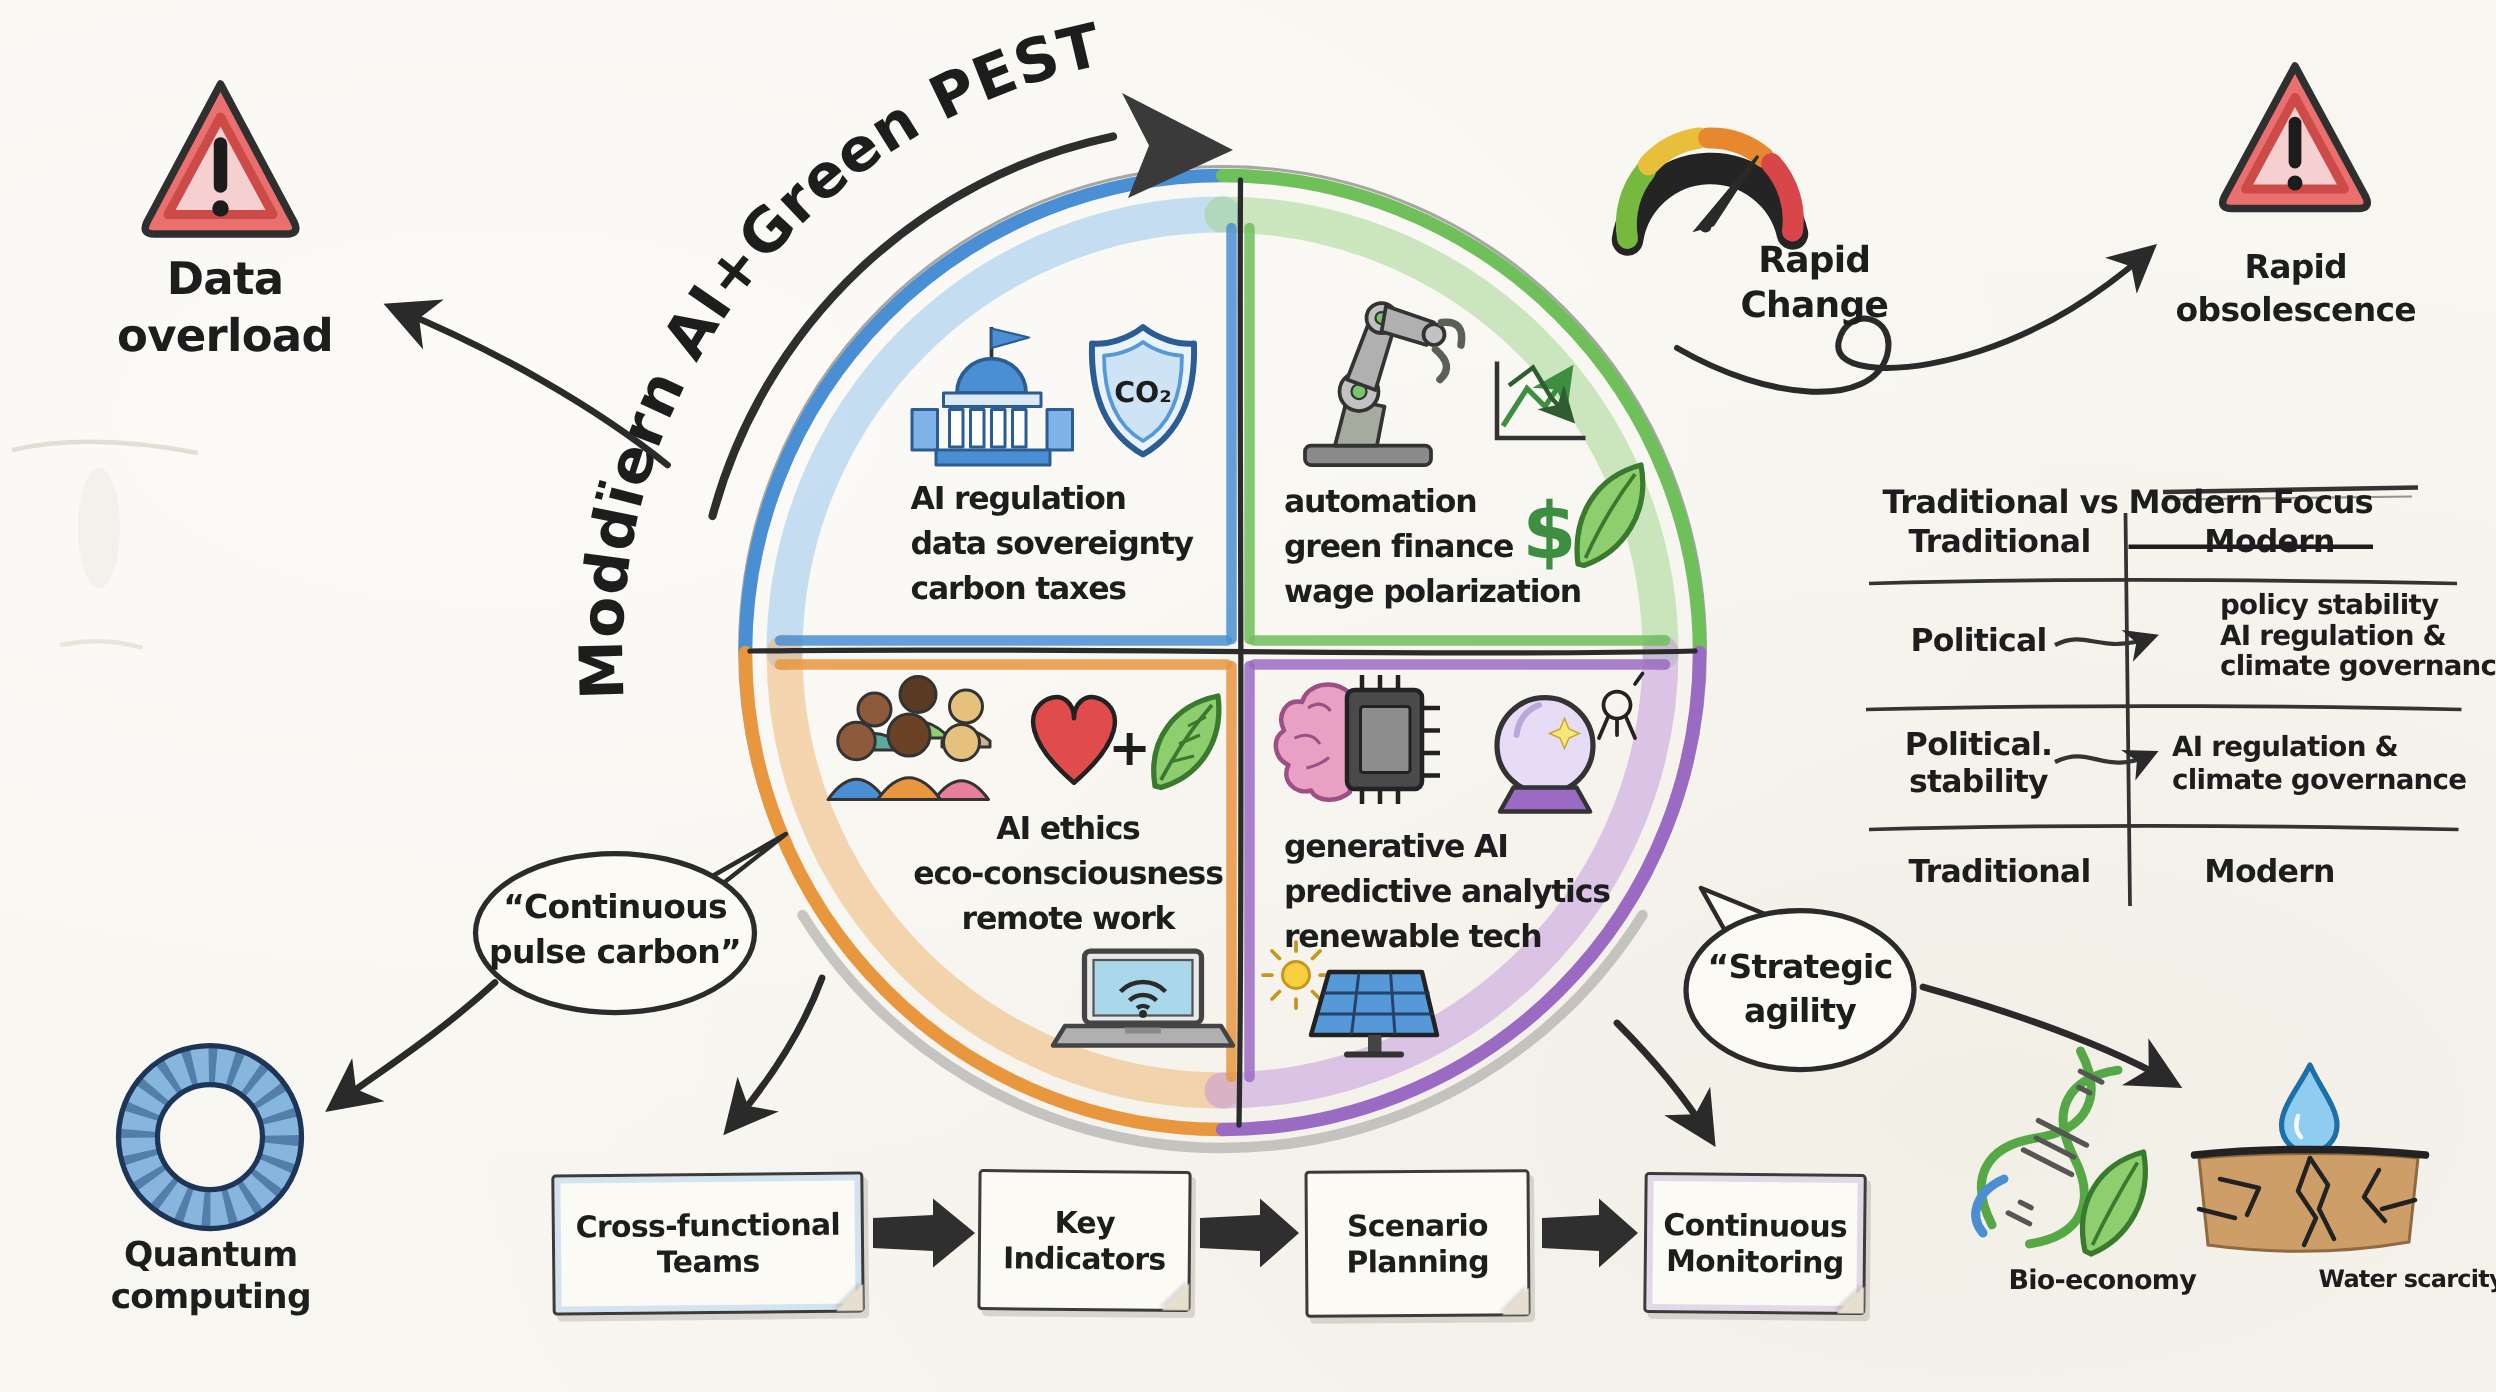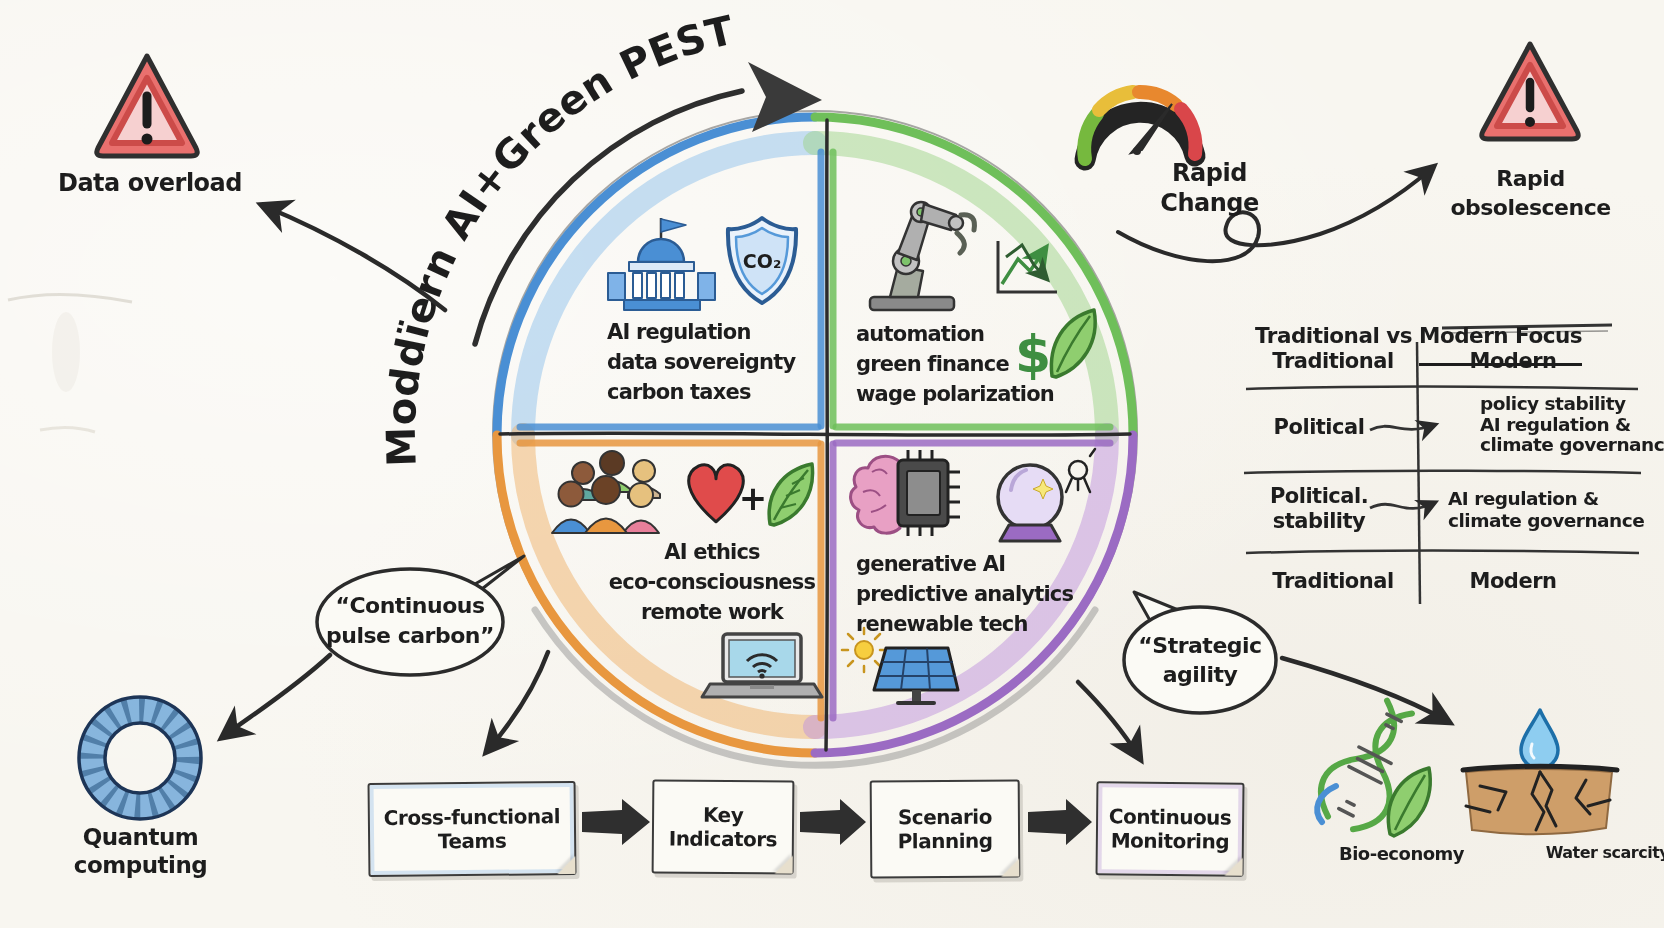--- a/index.html
+++ b/index.html
@@ -284,21 +284,21 @@
     <path d="M 1370 508 C 1395 496 1402 518 1434 503" stroke-width="2.8" marker-end="url(#ah)"></path>
   </g>
 
   <g fill="#2f2f2f">
     <polygon points="582,812 622,810 622,799 650,822 622,845 622,834 582,832"></polygon>
     <polygon points="800,812 840,810 840,799 866,822 840,845 840,834 800,832"></polygon>
     <polygon points="1028,812 1066,810 1066,799 1092,822 1066,845 1066,834 1028,832"></polygon>
   </g>
 </svg>
 
-<div class="lbl" style="left:50px;top:168px;width:200px;font-size:24px;">Data overload</div>
+<div class="lbl" style="left:50px;top:168px;width:200px;font-size:30px;">Data overload</div>
 <div class="lbl" style="left:1122px;top:158px;width:175px;font-size:24px;">Rapid Change</div>
 <div class="lbl" style="left:1448px;top:140px;width:165px;font-size:22px;line-height:1.3;margin-top:25px;">Rapid
 obsolescence</div>
 <div class="lbl" style="left:58px;top:824px;width:165px;font-size:23px;line-height:1.2;">Quantum
 computing</div>
 <div class="lbl" style="left:1291px;top:843px;width:165px;font-size:18px;margin-left:28px;">Bio-economy</div>
 <div class="lbl" style="left:1510px;top:843px;width:195px;font-size:16px;">Water scarcity</div>
 
 <div class="lbl" style="left:322px;top:591px;width:176px;font-size:22px;line-height:1.35;">“Continuous
 pulse carbon”</div>

